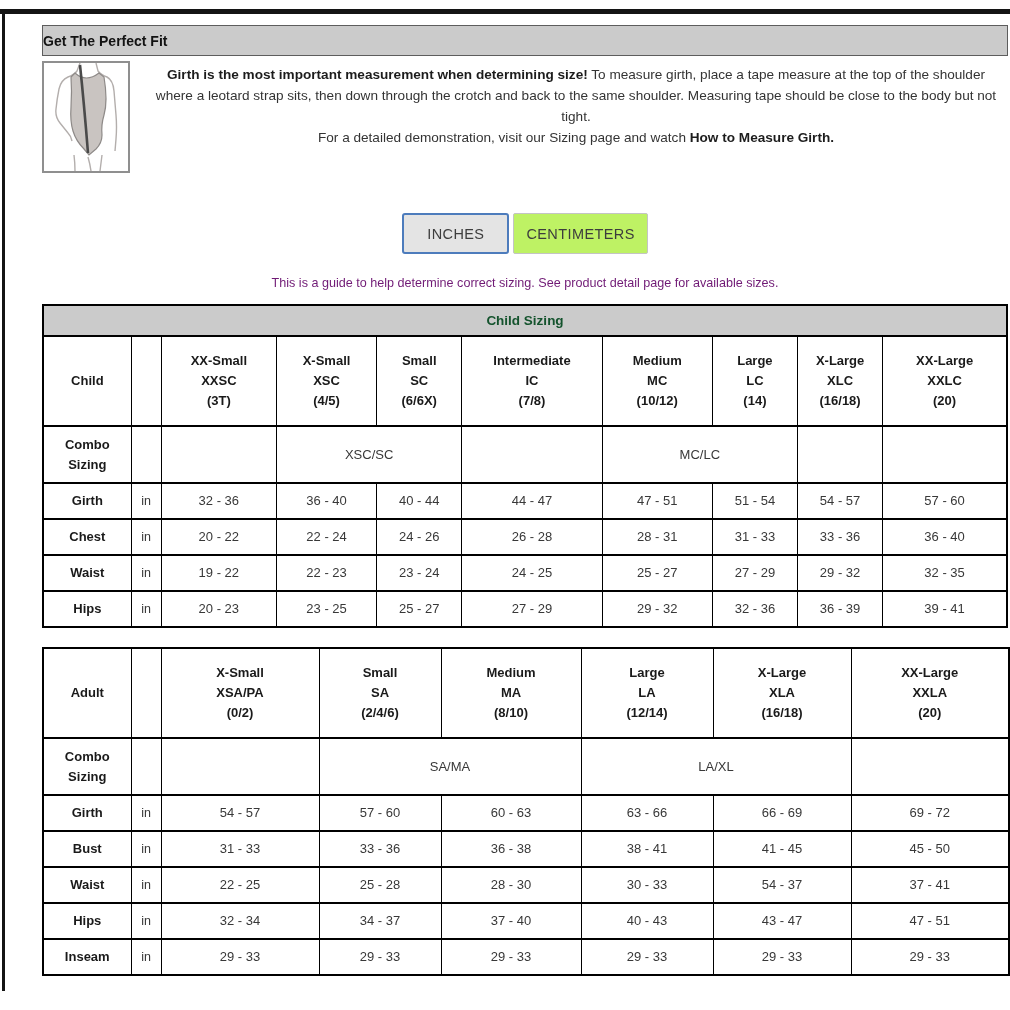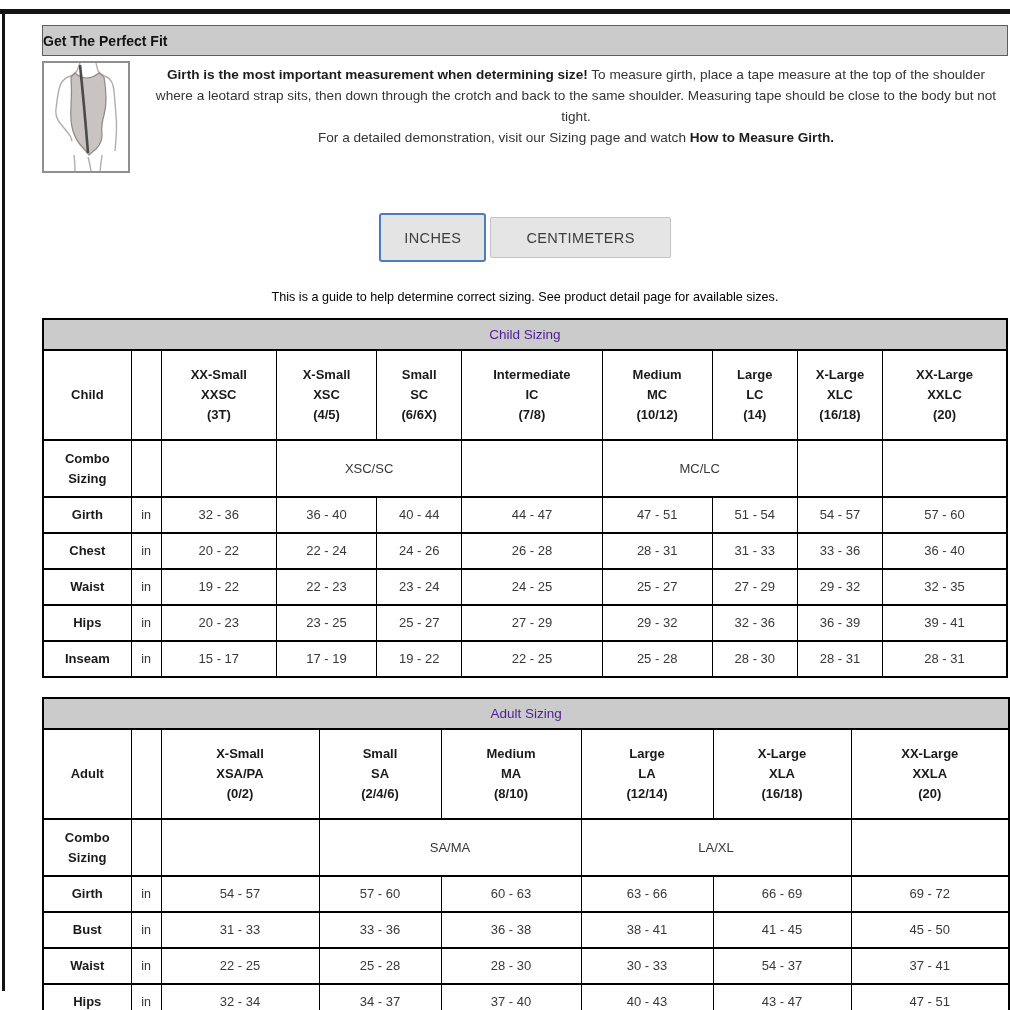--- a/index.html
+++ b/index.html
@@ -19,34 +19,34 @@
   .figure-box { box-sizing:border-box; flex:0 0 88px; width:88px; height:112px;
                 border:2px solid #8f8f8f; background:#fff; overflow:hidden; }
   .intro-text { flex:1; text-align:center; font-size:13.6px; line-height:21px;
                 color:#343434; padding:3px 4px 0 18px; }
   .intro-text b { color:#1c1c1c; }
   .demo-line { }
 
   .units { text-align:center; margin-top:40px; }
   .units button { font-family:"Liberation Sans", sans-serif; cursor:pointer;
                   display:inline-block; vertical-align:middle; letter-spacing:0.4px; }
-  .btn-inches { box-sizing:border-box; height:49px; padding:2px 23px; background:#e4e4e4;
+  .btn-inches { box-sizing:border-box; height:41px; padding:2px 23px; background:#e4e4e4;
                 border:2px solid #4d7cbc; border-radius:3px; font-size:14.5px; color:#3d3d3d; }
-  .btn-cm { box-sizing:border-box; height:41px; padding:0 35px; background:#e5e5e5;
+  .btn-cm { box-sizing:border-box; height:41px; padding:0 12px; background:#bef264;
             border:1px solid #c4c4c4; border-radius:2px; font-size:14.5px; color:#3d3d3d; margin-left:4px; }
 
-  .caption { margin-top:28px; text-align:center; font-size:12.6px; color:#000000; }
+  .caption { margin-top:22px; text-align:center; font-size:12.6px; color:#701a75; }
 
   .sizing-table { border-collapse:collapse; table-layout:fixed; width:966px;
                   margin-top:14px; border:2px solid #000; }
   .sizing-table.adult { margin-top:19px; }
   .sizing-table td { border:1px solid #000; border-top-width:2px; border-bottom-width:2px;
                      text-align:center; vertical-align:middle; background:#fff;
                      font-size:13px; color:#383838; line-height:20px; overflow:hidden; }
-  .sizing-table td.tbl-title { background:#cbcbcb; font-weight:normal; color:#4c1d95;
+  .sizing-table td.tbl-title { background:#cbcbcb; font-weight:bold; color:#14532d;
                                font-size:13.5px; height:27px; }
   .sizing-table td.lbl { font-weight:bold; color:#1a1a1a; }
   .sizing-table td.hdr { font-weight:bold; color:#1a1a1a; height:86px; }
   .sizing-table td.unit { font-size:12.5px; }
   .sizing-table tr.combo-row td { height:53px; }
   .sizing-table td.val, .sizing-table td.mrow { height:32px; }
 </style>
 </head>
 <body>
 
@@ -201,50 +201,35 @@
             <td class="unit mrow">in</td>
             <td class="val">20 - 23</td>
             <td class="val">23 - 25</td>
             <td class="val">25 - 27</td>
             <td class="val">27 - 29</td>
             <td class="val">29 - 32</td>
             <td class="val">32 - 36</td>
             <td class="val">36 - 39</td>
             <td class="val">39 - 41</td>
           </tr>
-          <tr>
-            <td class="lbl mrow">Inseam</td>
-            <td class="unit mrow">in</td>
-            <td class="val">15 - 17</td>
-            <td class="val">17 - 19</td>
-            <td class="val">19 - 22</td>
-            <td class="val">22 - 25</td>
-            <td class="val">25 - 28</td>
-            <td class="val">28 - 30</td>
-            <td class="val">28 - 31</td>
-            <td class="val">28 - 31</td>
-          </tr>
         </tbody>
       </table>
     <table class="sizing-table adult">
         <colgroup>
           <col style="width: 88px;">
           <col style="width: 30px;">
           <col style="width: 158px;">
           <col style="width: 122px;">
           <col style="width: 140px;">
           <col style="width: 132px;">
           <col style="width: 138px;">
           <col style="width: 158px;">
         </colgroup>
         <tbody>
           <tr>
-            <td class="tbl-title" colspan="8">Adult Sizing</td>
-          </tr>
-          <tr>
             <td class="lbl hdr">Adult</td>
             <td class="unit hdr"></td>
             <td class="hdr">
               <div>X-Small</div>
               <div>XSA/PA</div>
               <div>(0/2)</div>
             </td>
             <td class="hdr">
               <div>Small</div>
               <div>SA</div>

